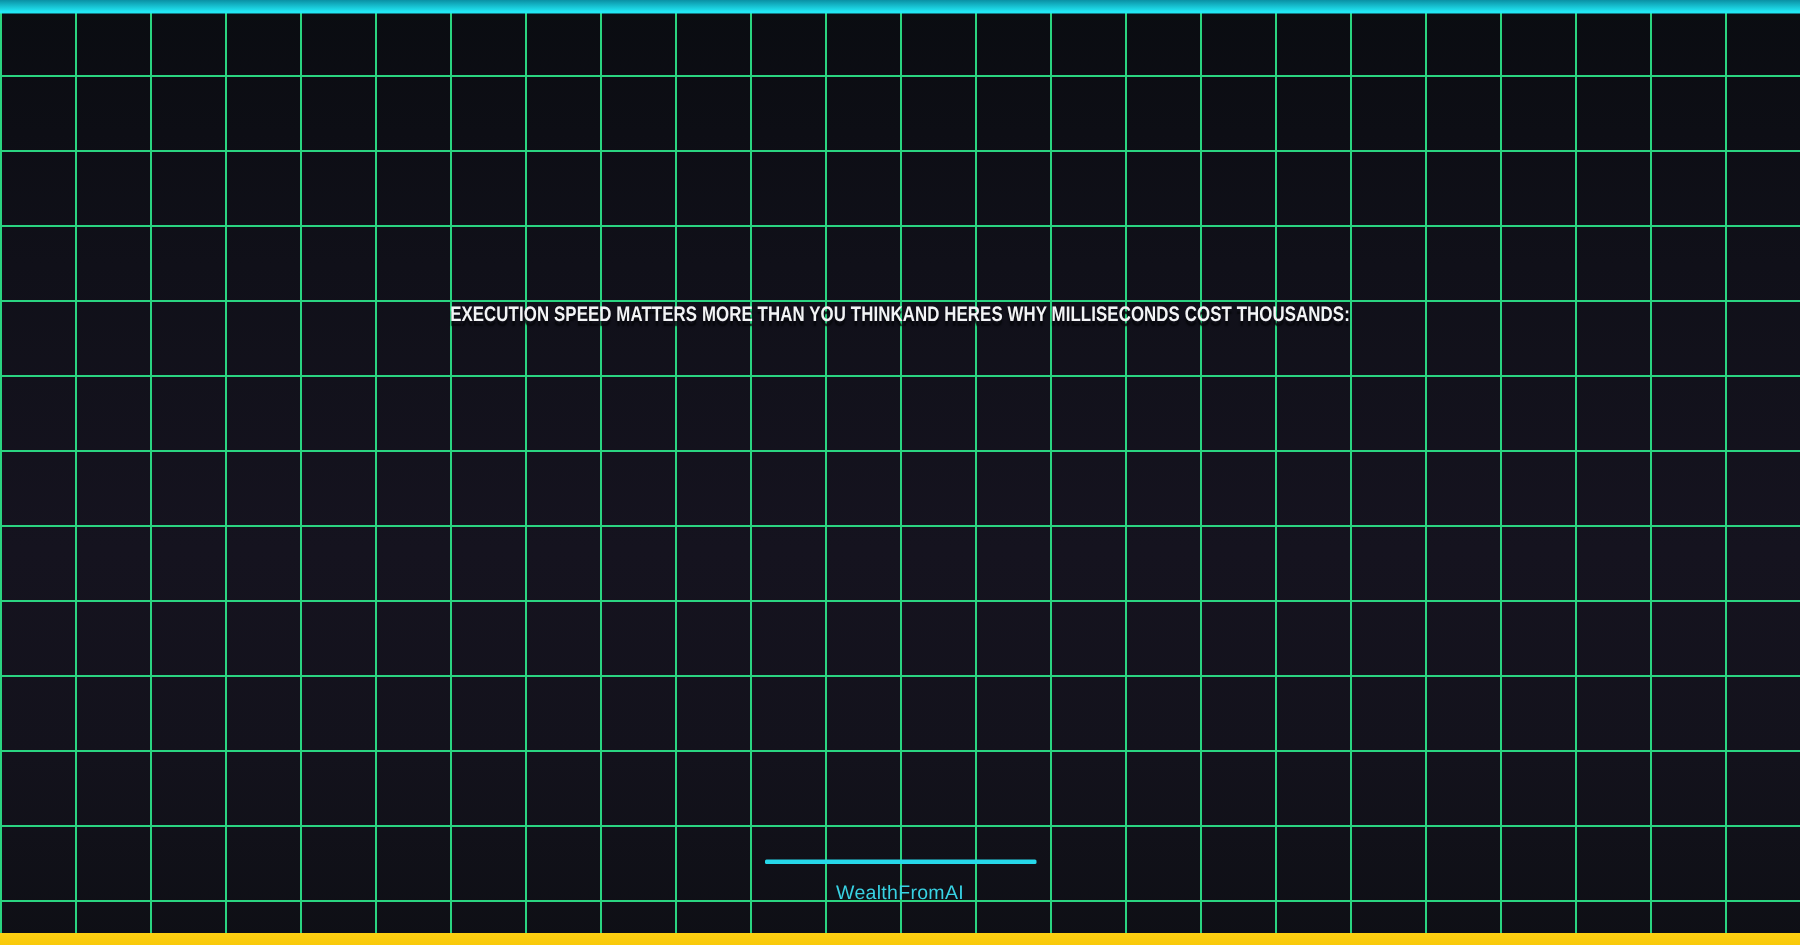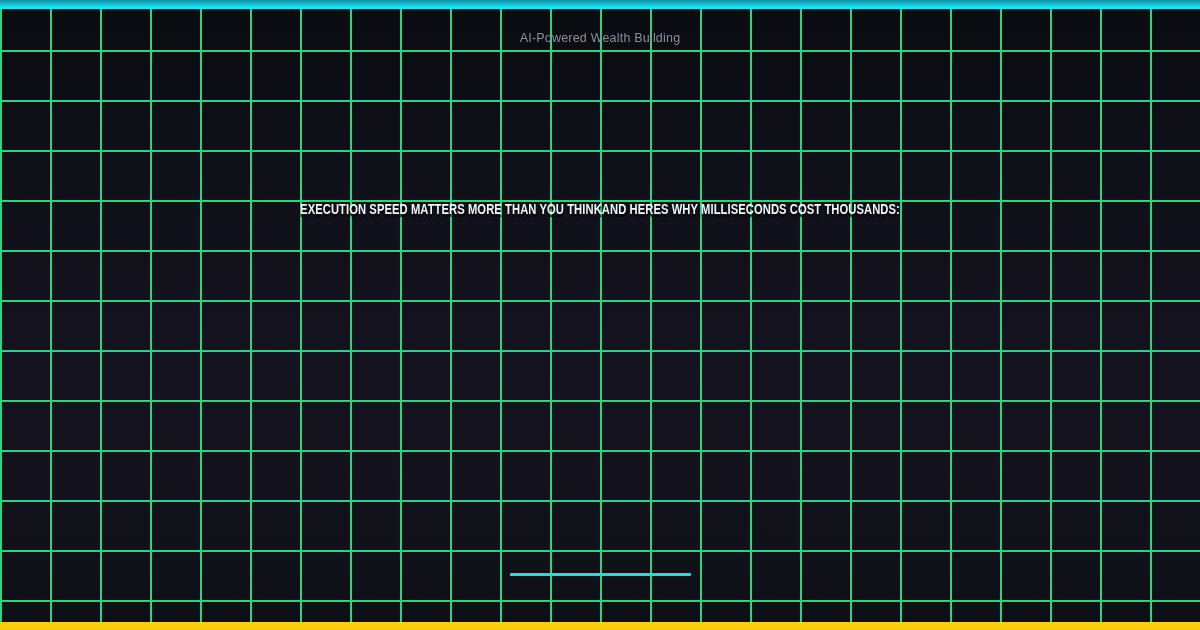--- a/index.html
+++ b/index.html
@@ -89,21 +89,21 @@
   }
 </style>
 </head>
 <body>
 
 <div class="card">
   <div class="grid-overlay"></div>
 
   <div class="top-bar"></div>
 
-  <div class="eyebrow">AI-Powered Wealth Building</div>
 
   <div class="headline">EXECUTION SPEED MATTERS MORE THAN YOU THINKAND HERES WHY MILLISECONDS COST THOUSANDS:</div>
 
   <div class="divider"></div>
 
+  <div class="brand">WealthFromAI</div>
 
   <div class="bottom-bar"></div>
 </div>
 
 </body></html>

